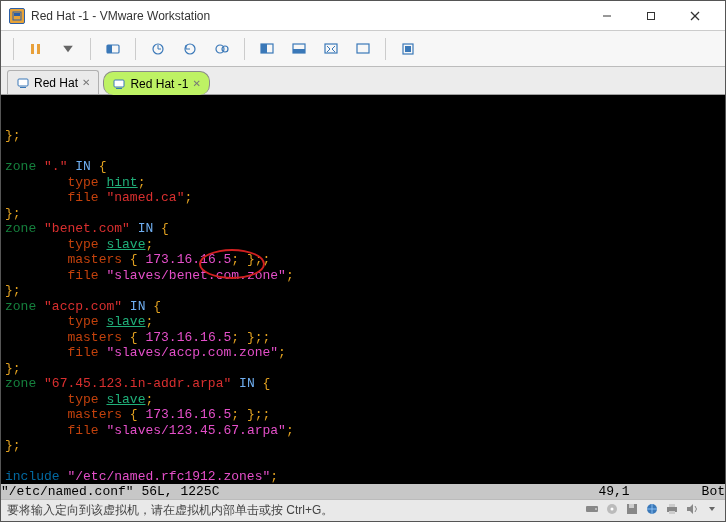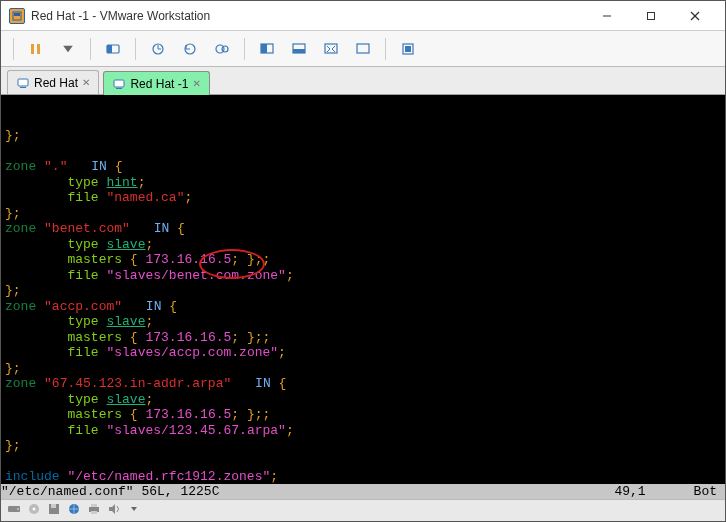--- a/index.html
+++ b/index.html
@@ -78,24 +78,25 @@
     padding: 0 8px;
     gap: 4px;
     border: 1px solid #b0b0b0;
     border-bottom: none;
     border-radius: 3px 3px 0 0;
     background: #eaeaea;
     margin-right: 4px;
     font-size: 12px;
   }
   .tab.active {
-    background: #86efac;
+    background: #bef264;
     border-color: #8a8a8a;
     position: relative;
     top: 1px;
+    border-radius: 10px;
   }
   .tab .tab-icon {
     width: 14px; height: 14px;
     display: inline-flex; align-items: center; justify-content: center;
   }
   .tab .close-x {
     color: #777; font-size: 10px;
   }
   .terminal {
     flex: 1;
@@ -104,27 +105,27 @@
     font-family: "Courier New", monospace;
     font-size: 13px;
     line-height: 15.5px;
     padding: 2px 4px;
     white-space: pre;
     position: relative;
     overflow: hidden;
   }
   .terminal .line { display: block; }
   .kw-zone   { color: #15803d; }   
-  .kw-type   { color: #84cc16; }
+  .kw-type   { color: #c2410c; }
   .str       { color: #d92f2f; }   
   .str-pink  { color: #e44fc9; }   
   .name      { color: #20b07a; text-decoration: underline; }   
   .ip        { color: #e44fc9; text-align: right; }   
   .bracey    { color: #e0a020; }   
-  .in        { color: #6faef0; margin-left: 16px; }   
+  .in        { color: #6faef0; }   
   .semi      { color: #e0a020; }
   .incl      { color: #0369a1; }
   .stat-line {
     background: #c7c7c7;
     color: #000;
     display: flex;
     font-family: "Courier New", monospace;
     font-size: 13px;
   }
   .stat-line span:first-child { flex: 0 0 auto; }
@@ -282,25 +283,26 @@
   </div>
 </div>
 
 <div class="terminal" id="terminal">
   <div class="circle-annot" id="circle" style="top: 154px; left: 198px;"></div>
 <span class="line"><span class="bracey">};</span></span><span class="line"> </span><span class="line"><span class="kw-zone">zone</span><span> </span><span class="str">"."</span><span> </span><span class="in">IN</span><span> </span><span class="bracey">{</span></span><span class="line"><span>        </span><span class="kw-type">type</span><span> </span><span class="name">hint</span><span class="semi">;</span></span><span class="line"><span>        </span><span class="kw-type">file</span><span> </span><span class="str">"named.ca"</span><span class="semi">;</span></span><span class="line"><span class="bracey">};</span></span><span class="line"><span class="kw-zone">zone</span><span> </span><span class="str">"benet.com"</span><span> </span><span class="in">IN</span><span> </span><span class="bracey">{</span></span><span class="line"><span>        </span><span class="kw-type">type</span><span> </span><span class="name">slave</span><span class="semi">;</span></span><span class="line"><span>        </span><span class="kw-type">masters</span><span> </span><span class="bracey">{</span><span> </span><span class="ip">173.16.16.5</span><span class="semi">;</span><span> </span><span class="bracey">};</span><span class="semi">;</span></span><span class="line"><span>        </span><span class="kw-type">file</span><span> </span><span class="str-pink">"slaves/benet.com.zone"</span><span class="semi">;</span></span><span class="line"><span class="bracey">};</span></span><span class="line"><span class="kw-zone">zone</span><span> </span><span class="str">"accp.com"</span><span> </span><span class="in">IN</span><span> </span><span class="bracey">{</span></span><span class="line"><span>        </span><span class="kw-type">type</span><span> </span><span class="name">slave</span><span class="semi">;</span></span><span class="line"><span>        </span><span class="kw-type">masters</span><span> </span><span class="bracey">{</span><span> </span><span class="ip">173.16.16.5</span><span class="semi">;</span><span> </span><span class="bracey">};</span><span class="semi">;</span></span><span class="line"><span>        </span><span class="kw-type">file</span><span> </span><span class="str-pink">"slaves/accp.com.zone"</span><span class="semi">;</span></span><span class="line"><span class="bracey">};</span></span><span class="line"><span class="kw-zone">zone</span><span> </span><span class="str">"67.45.123.in-addr.arpa"</span><span> </span><span class="in">IN</span><span> </span><span class="bracey">{</span></span><span class="line"><span>        </span><span class="kw-type">type</span><span> </span><span class="name">slave</span><span class="semi">;</span></span><span class="line"><span>        </span><span class="kw-type">masters</span><span> </span><span class="bracey">{</span><span> </span><span class="ip">173.16.16.5</span><span class="semi">;</span><span> </span><span class="bracey">};</span><span class="semi">;</span></span><span class="line"><span>        </span><span class="kw-type">file</span><span> </span><span class="str-pink">"slaves/123.45.67.arpa"</span><span class="semi">;</span></span><span class="line"><span class="bracey">};</span></span><span class="line"> </span><span class="line"><span class="incl">include</span><span> </span><span class="str-pink">"/etc/named.rfc1912.zones"</span><span class="semi">;</span></span></div>
 
 <div class="stat-line">
   <span>"/etc/named.conf" 56L, 1225C</span>
   <span class="gap"></span>
-  <span style="padding-right:48px;">49,1</span>
-  <span style="padding-right:8px;">Bot</span>
+  <span style="padding-right:72px;">49,1</span>
+  <span style="">Bot</span>
 </div>
 
 <div class="footer">
+  <div class="msg">要将输入定向到该虚拟机，请在虚拟机内部单击或按 Ctrl+G。</div>
   <div class="tray">
     <span><svg viewBox="0 0 14 14">
           <rect x="1" y="4" width="12" height="6" rx="1" fill="#888"></rect>
           <circle cx="11" cy="7" r="1" fill="#ccc"></circle>
         </svg></span>
     <span><svg viewBox="0 0 14 14">
           <circle cx="7" cy="7" r="5" fill="#bbb"></circle>
           <circle cx="7" cy="7" r="1.5" fill="#fff"></circle>
         </svg></span>
     <span><svg viewBox="0 0 14 14">

